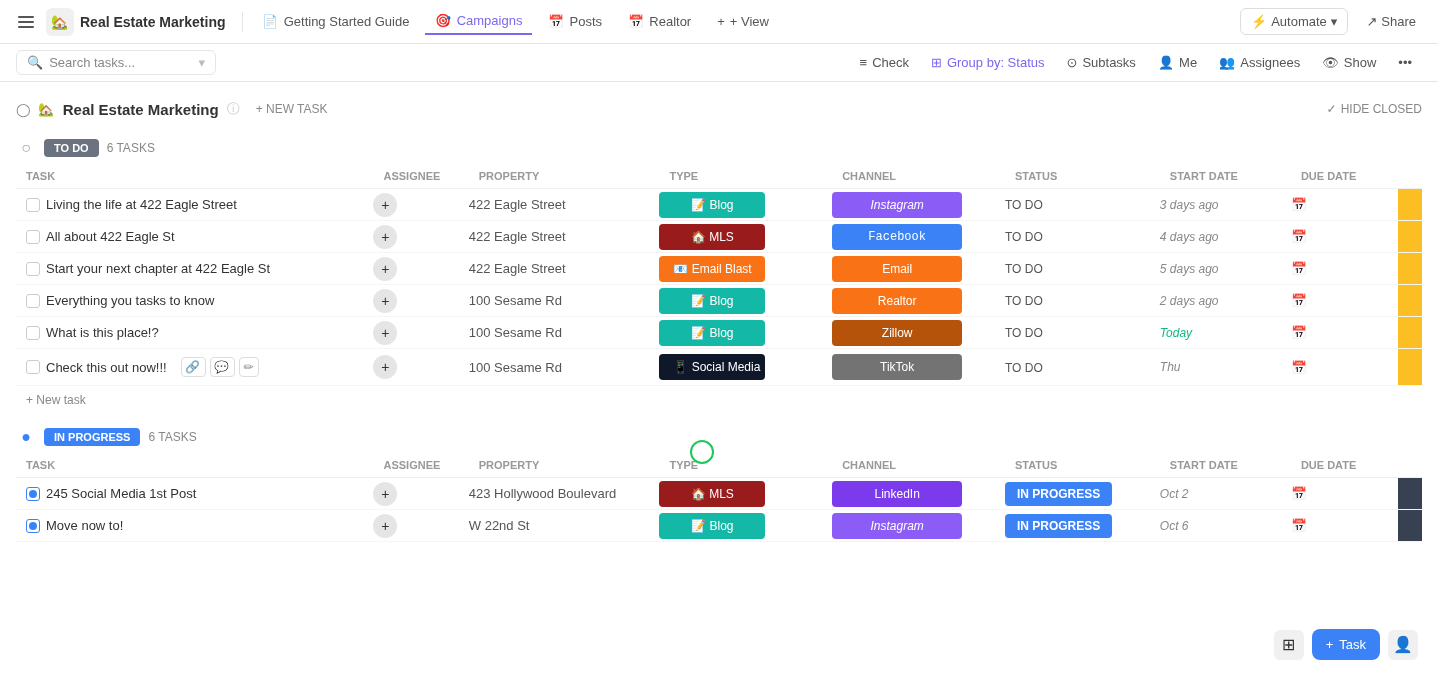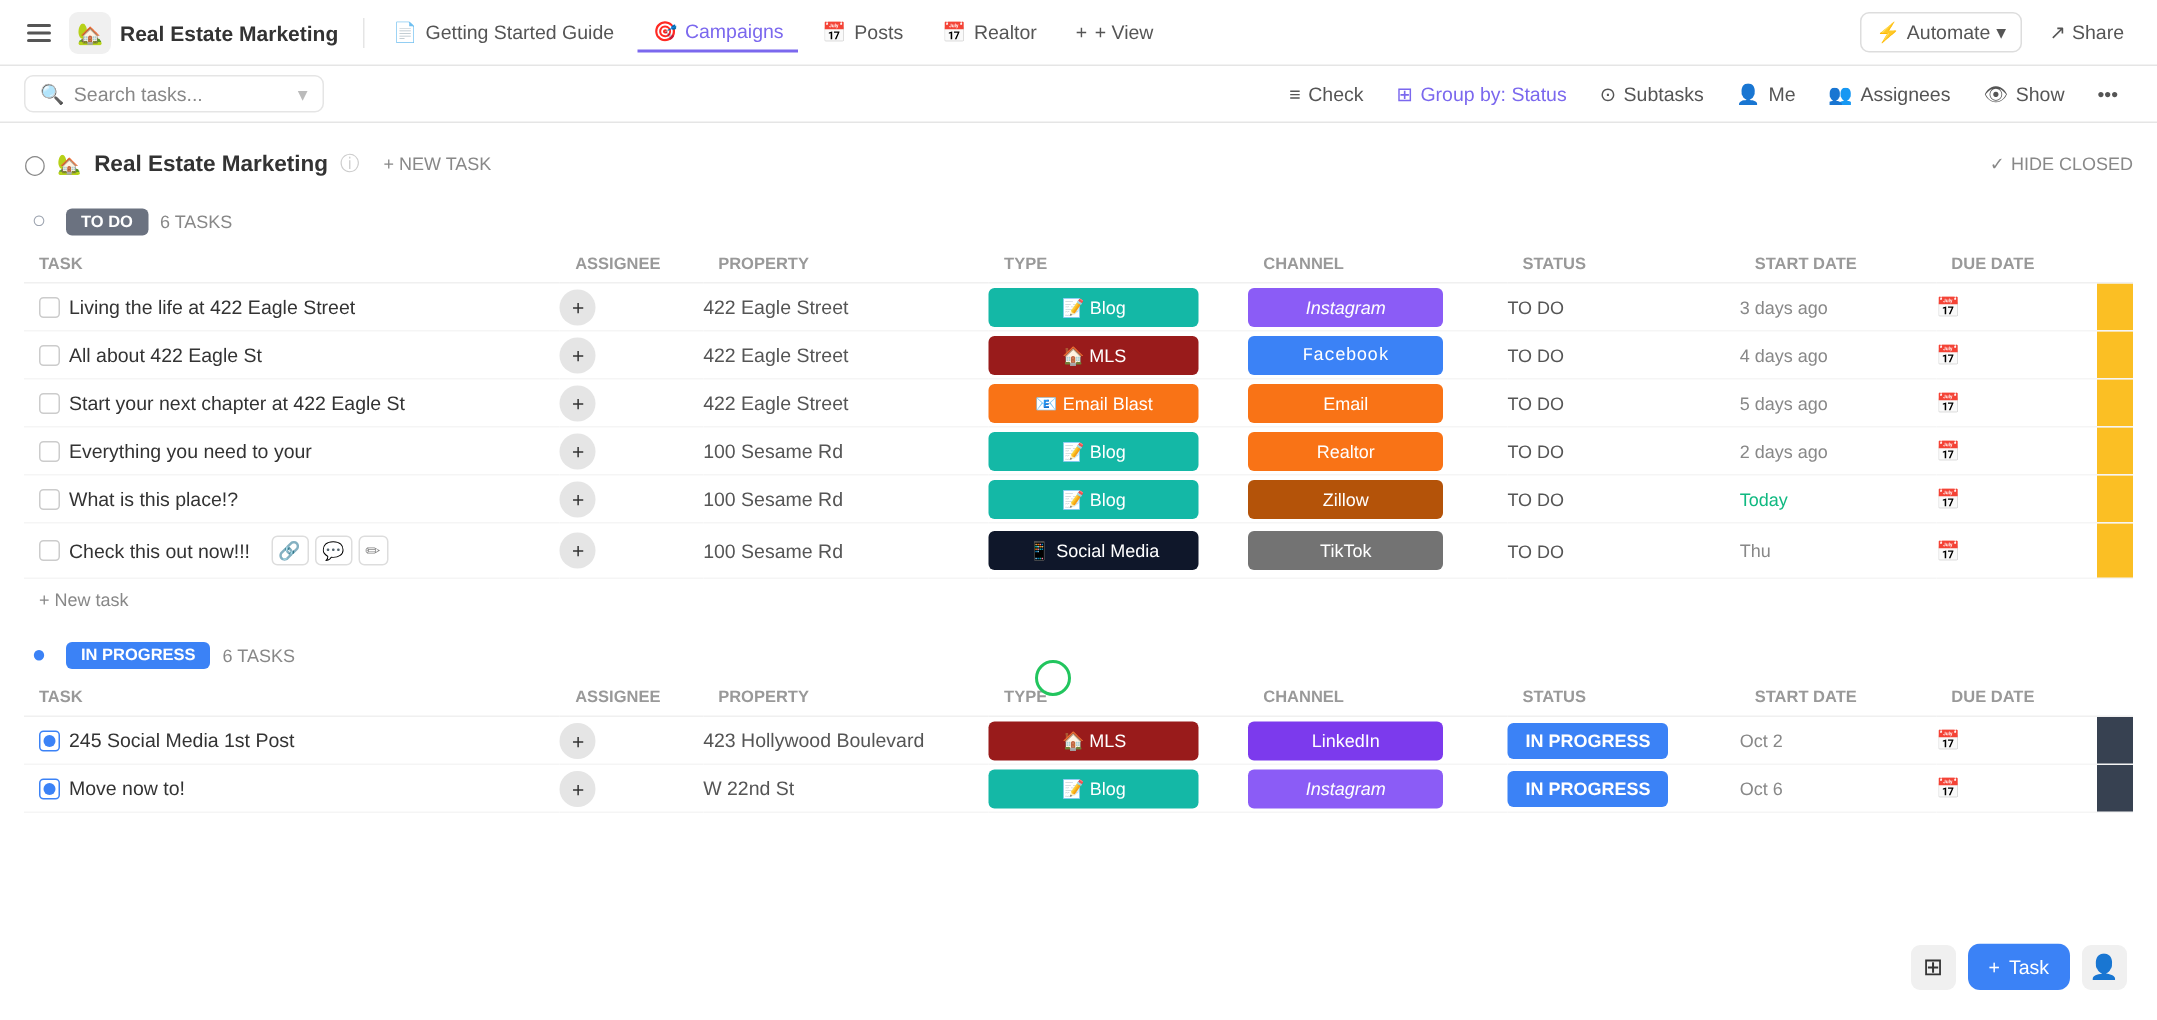--- a/index.html
+++ b/index.html
@@ -64,30 +64,30 @@
     .task-name-text { font-size: 13px; color: #333; }
     .row-actions { opacity: 0; display: flex; align-items: center; gap: 4px; margin-left: 8px; }
     .row-action-btn { padding: 2px 4px; cursor: pointer; color: #888; font-size: 12px; border: 1px solid #ddd; border-radius: 4px; background: #fff; }
 
     .assignee-cell { padding: 6px 10px; }
     .assignee-avatar { width: 24px; height: 24px; border-radius: 50%; background: #e5e5e5; display: flex; align-items: center; justify-content: center; cursor: pointer; font-size: 14px; }
 
     .property-cell { padding: 6px 10px; font-size: 13px; color: #555; white-space: nowrap; }
 
     .type-cell { padding: 4px 6px; }
-    .type-badge { padding: 6px 14px; border-radius: 4px; font-size: 12px; font-weight: 500; color: #fff; display: inline-block; white-space: nowrap; width: 140px; text-align: center; }
+    .type-badge { padding: 6px 14px; border-radius: 4px; font-size: 12px; font-weight: 500; color: #fff; display: inline-block; white-space: nowrap; width: 106px; text-align: center; }
 
     .channel-cell { padding: 4px 6px; }
     .channel-badge { padding: 6px 14px; border-radius: 4px; font-size: 12px; font-weight: 500; color: #fff; display: inline-block; white-space: nowrap; width: 130px; text-align: center; }
 
     .status-cell { padding: 6px 10px; min-width: 120px; }
     .status-text { font-size: 12px; font-weight: 500; color: #555; }
     .status-inprogress-text { font-size: 12px; font-weight: 700; color: #fff; background: #3b82f6; padding: 5px 12px; border-radius: 4px; text-align: center; display: inline-block; }
 
-    .date-cell { padding: 6px 10px; font-size: 12px; color: #888; white-space: nowrap; }
+    .date-cell { padding: 6px 10px; font-size: 12px; color: #888; white-space: nowrap; font-style: italic; }
     .date-today { color: #10b981; font-weight: 500; }
 
     .calendar-cell { padding: 6px 8px; color: #ccc; }
 
     .stripe-cell { width: 8px; background: #fbbf24; }
     .stripe-cell-blue { width: 8px; background: #374151; }
 
     
     .bg-blog { background: #14b8a6; }
     .bg-mls { background: #991b1b; }
@@ -329,21 +329,21 @@
     </td>
     <td class="calendar-cell">
       <span>📅</span>
     </td>
     <td class="stripe-cell"></td>
   </tr>
           <tr class="task-row">
     <td>
       <div class="task-name-cell">
         <div class="task-checkbox"></div>
-        <span class="task-name-text">Everything you need to your</span>
+        <span class="task-name-text">Everything you tasks to know</span>
 
       </div>
     </td>
     <td class="assignee-cell">
       <div class="assignee-avatar">+</div>
     </td>
     <td class="property-cell">100 Sesame Rd</td>
     <td class="type-cell">
       <span class="type-badge bg-blog">📝 Blog</span>
     </td>

